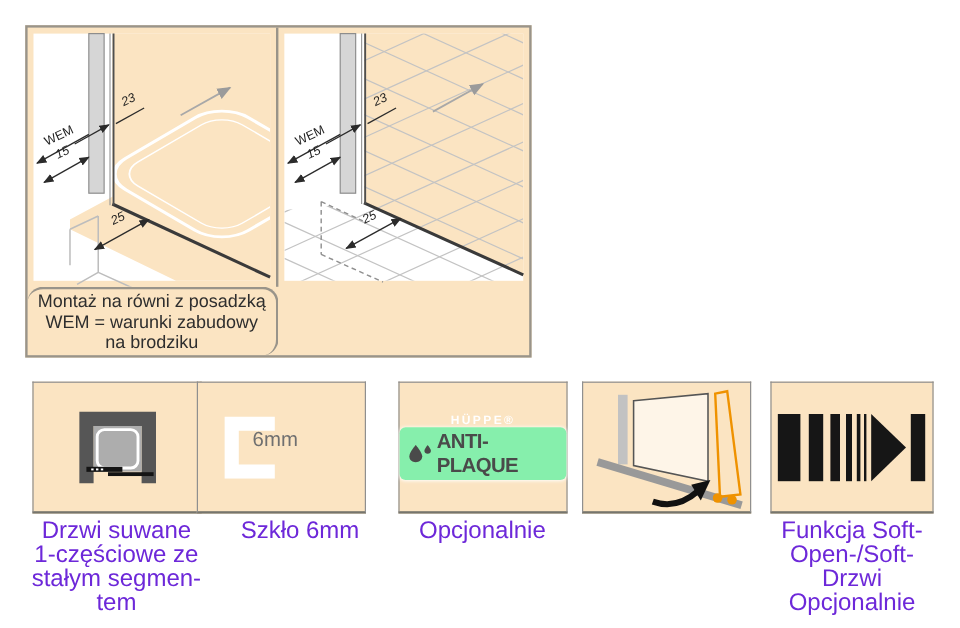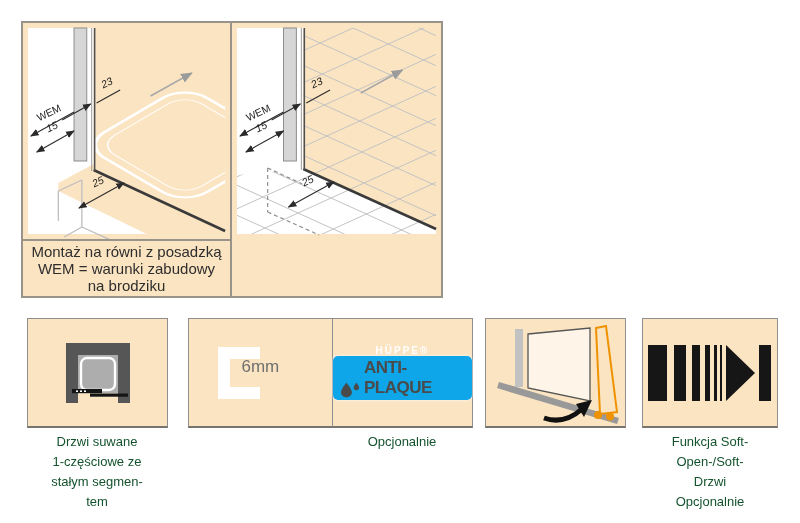--- a/index.html
+++ b/index.html
@@ -14,50 +14,50 @@
     display:grid;grid-template-columns:1fr 1fr;box-sizing:border-box;
   }
   .inst .cell{border-right:2px solid #99948a;box-sizing:border-box;}
   .inst .cell:nth-child(2n){border-right:none;}
   .cell.img{height:216px;overflow:hidden;}
   .cell.img svg{display:block;width:100%;height:100%;}
   .cell.cap{
     border-top:2px solid #99948a;min-height:52px;
     display:flex;align-items:center;justify-content:center;
     text-align:center;font-size:15px;line-height:17px;color:#2e2e2e;
-    white-space:pre-line;padding:2px 1px;
+    white-space:pre-line;padding:2px 1px;border-radius:13px;
   }
   .dimtxt{font-size:10.5px;fill:#1f1f1f;text-anchor:middle;font-style:italic;}
   .dimtxt.up{font-style:normal;}
   
   .features{position:absolute;left:0;top:318px;width:800px;height:205px;}
   .tile{
     position:absolute;top:0;height:110px;background:#fbe4c2;
     border:1px solid #8f8f8f;border-bottom:2px solid #76756d;
     box-sizing:border-box;display:flex;align-items:center;justify-content:center;
   }
   .t1{left:27px;width:141px}
-  .t2{left:188px;width:155px}
+  .t2{left:164px;width:141px}
   .t3{left:332px;width:141px}
   .t4{left:485px;width:141px;padding:0;}
   .t5{left:642px;width:136px}
   .fcap{
     position:absolute;top:114px;width:180px;text-align:center;
-    font-size:13px;line-height:20px;color:#14532d;white-space:pre-line;
+    font-size:20px;line-height:20px;color:#6d28d9;white-space:pre-line;
   }
   .fc1{left:7px}.fc2{left:160px}.fc3{left:312px}.fc4{left:465px}.fc5{left:620px}
   
   .brandwrap{display:flex;flex-direction:column;align-items:center;}
   .brand{
     color:#ffffff;font-weight:bold;font-size:10px;letter-spacing:2px;
     margin-bottom:0;text-align:right;
   }
   .pill{
-    background:#0ea5e9;border-radius:5px;padding:2px 8px;
-    display:flex;align-items:flex-end;gap:3px;
+    background:#86efac;border-radius:5px;padding:2px 8px;
+    display:flex;align-items:center;gap:3px;
     box-shadow:0 0 3px rgba(255,255,255,0.95);
   }
   .logotxt{font-weight:bold;font-size:17px;color:#4a4a4a;letter-spacing:-0.5px;}
   .glass-c{position:relative;width:96px;height:52px;}
   .glass-c svg{display:block}
   .mm{
     position:absolute;left:24px;top:10px;font-size:17px;color:#707070;
   }
 </style>
 </head>
@@ -240,18 +240,19 @@
         <polygon points="78,1 78,57 107,29"></polygon>
         <rect x="111" y="1" width="12" height="56"></rect>
       </g>
     </svg>
   </div>
 
   <div class="fcap fc1">Drzwi suwane
 1-częściowe ze
 stałym segmen-
 tem</div>
+  <div class="fcap fc2">Szkło 6mm</div>
   <div class="fcap fc3">Opcjonalnie</div>
   <div class="fcap fc5">Funkcja Soft-
 Open-/Soft-
 Drzwi
 Opcjonalnie</div>
 </div>
 
 </body></html>

